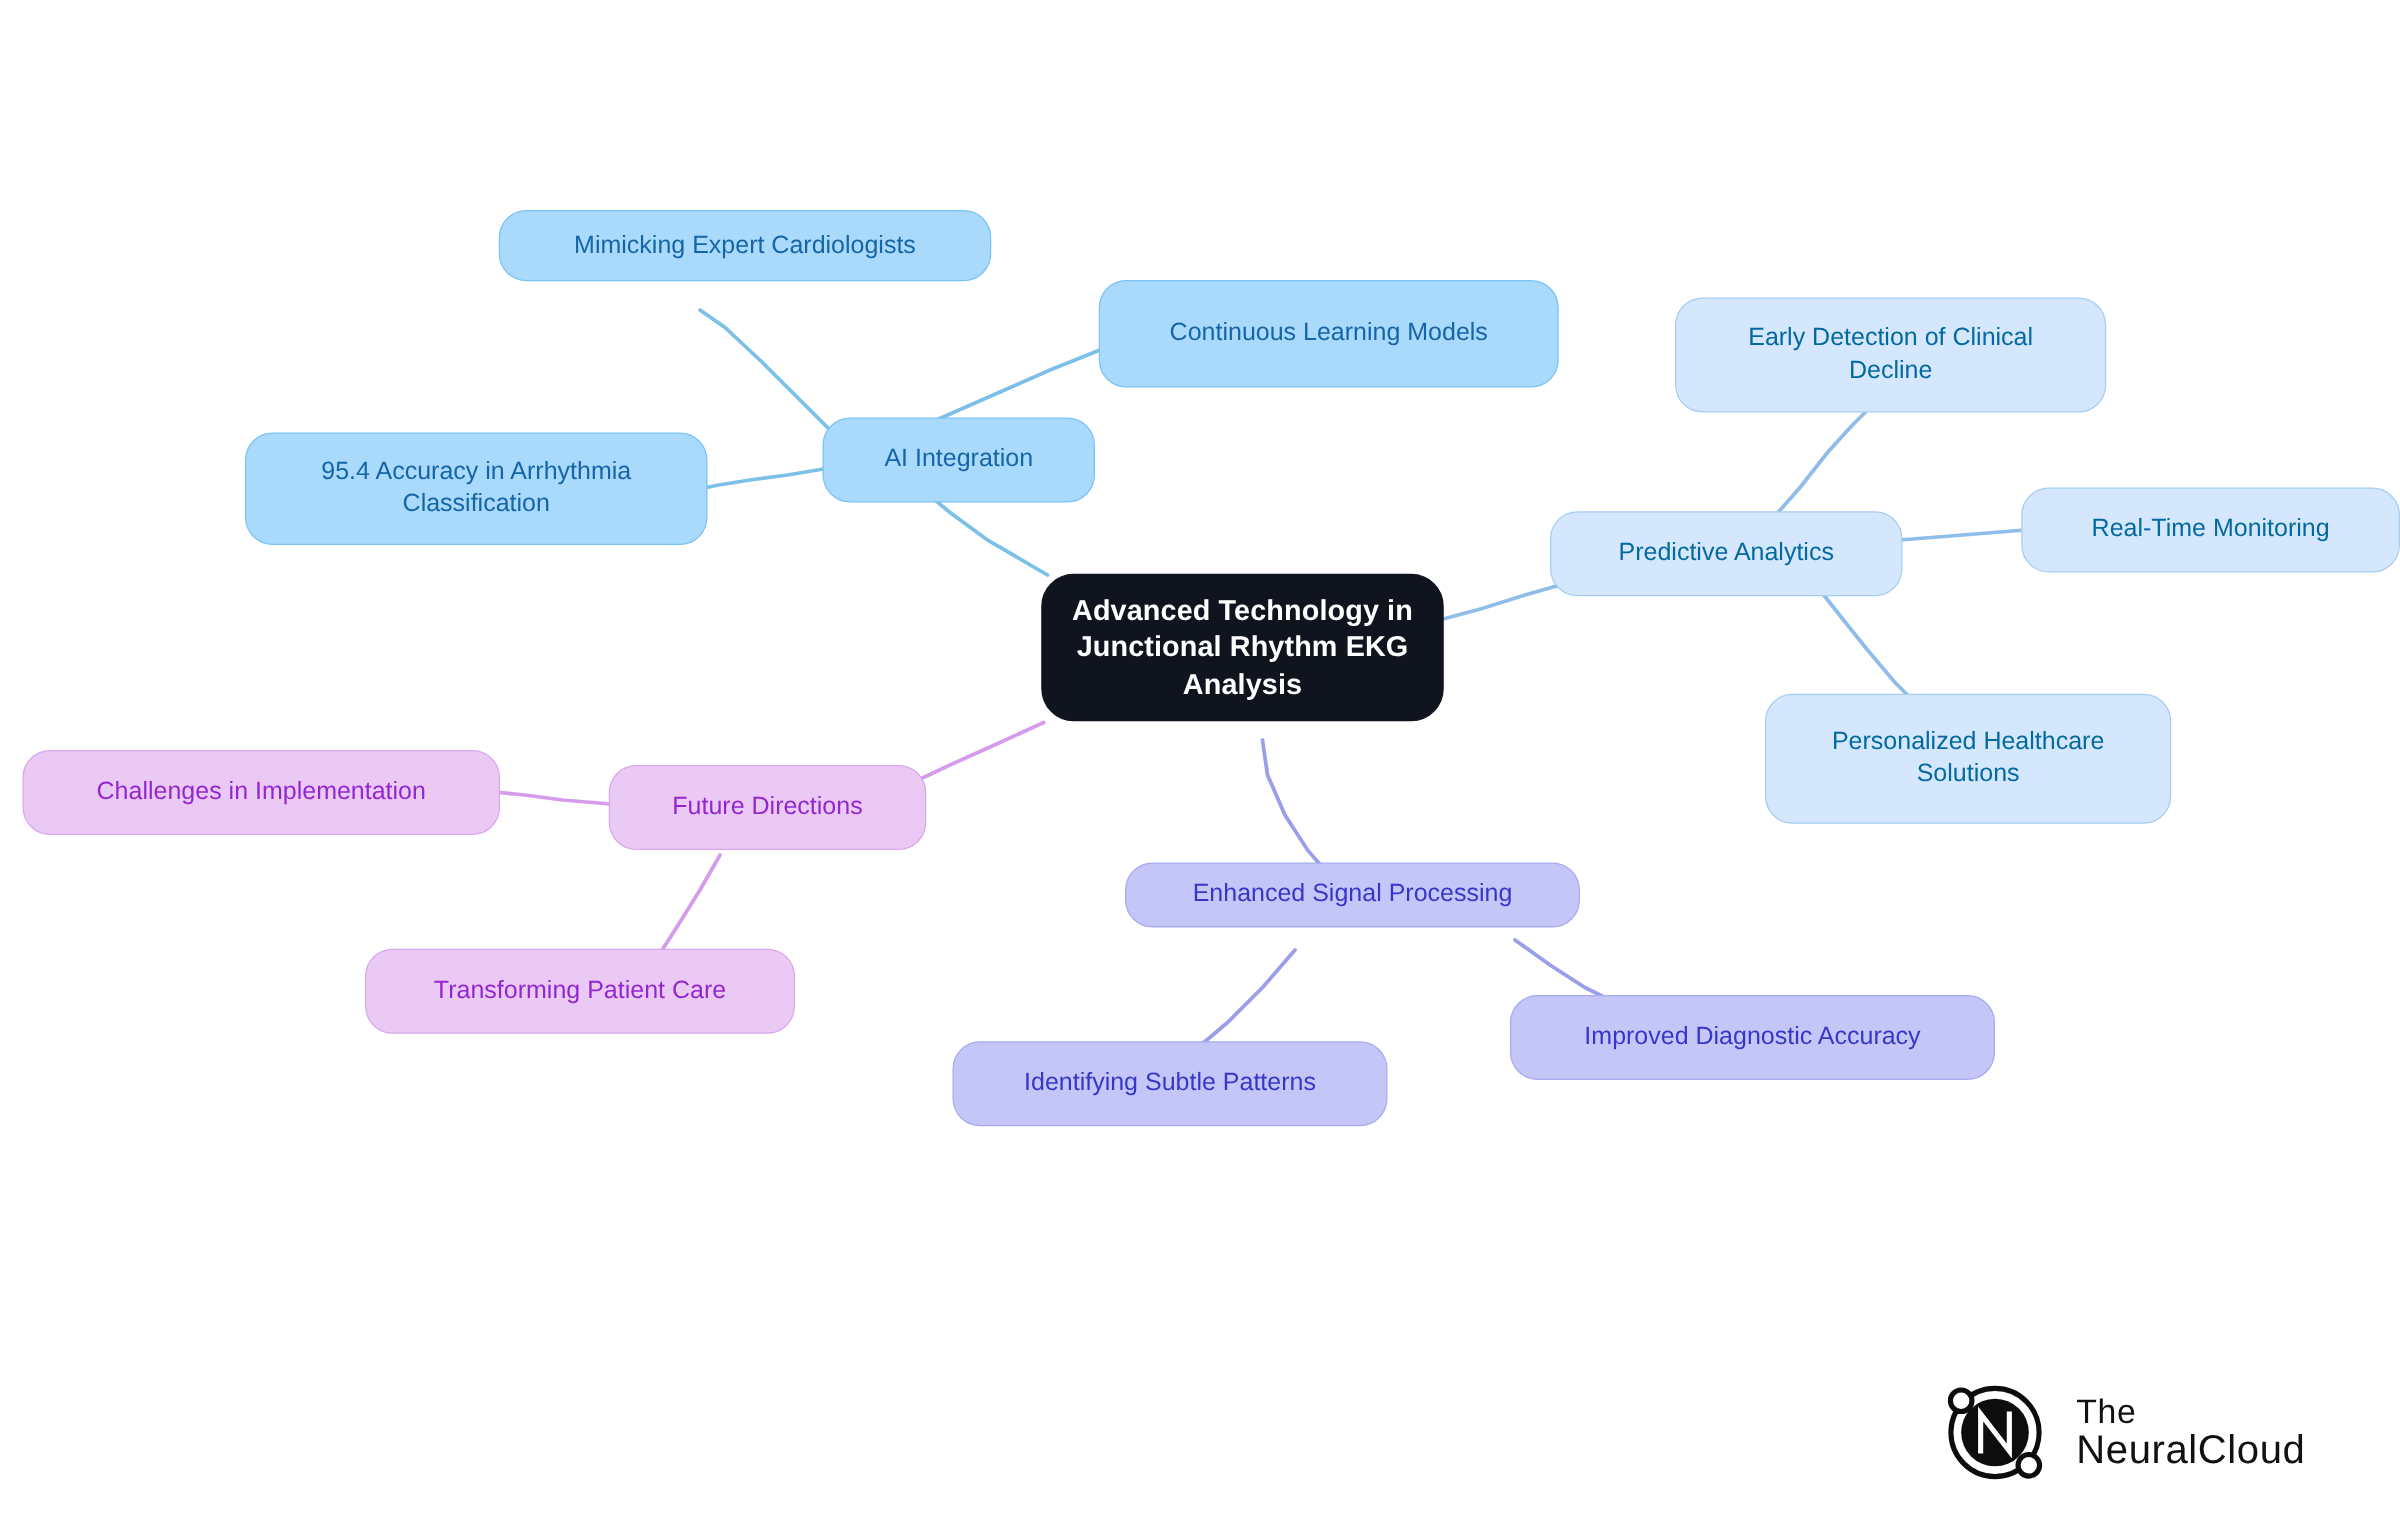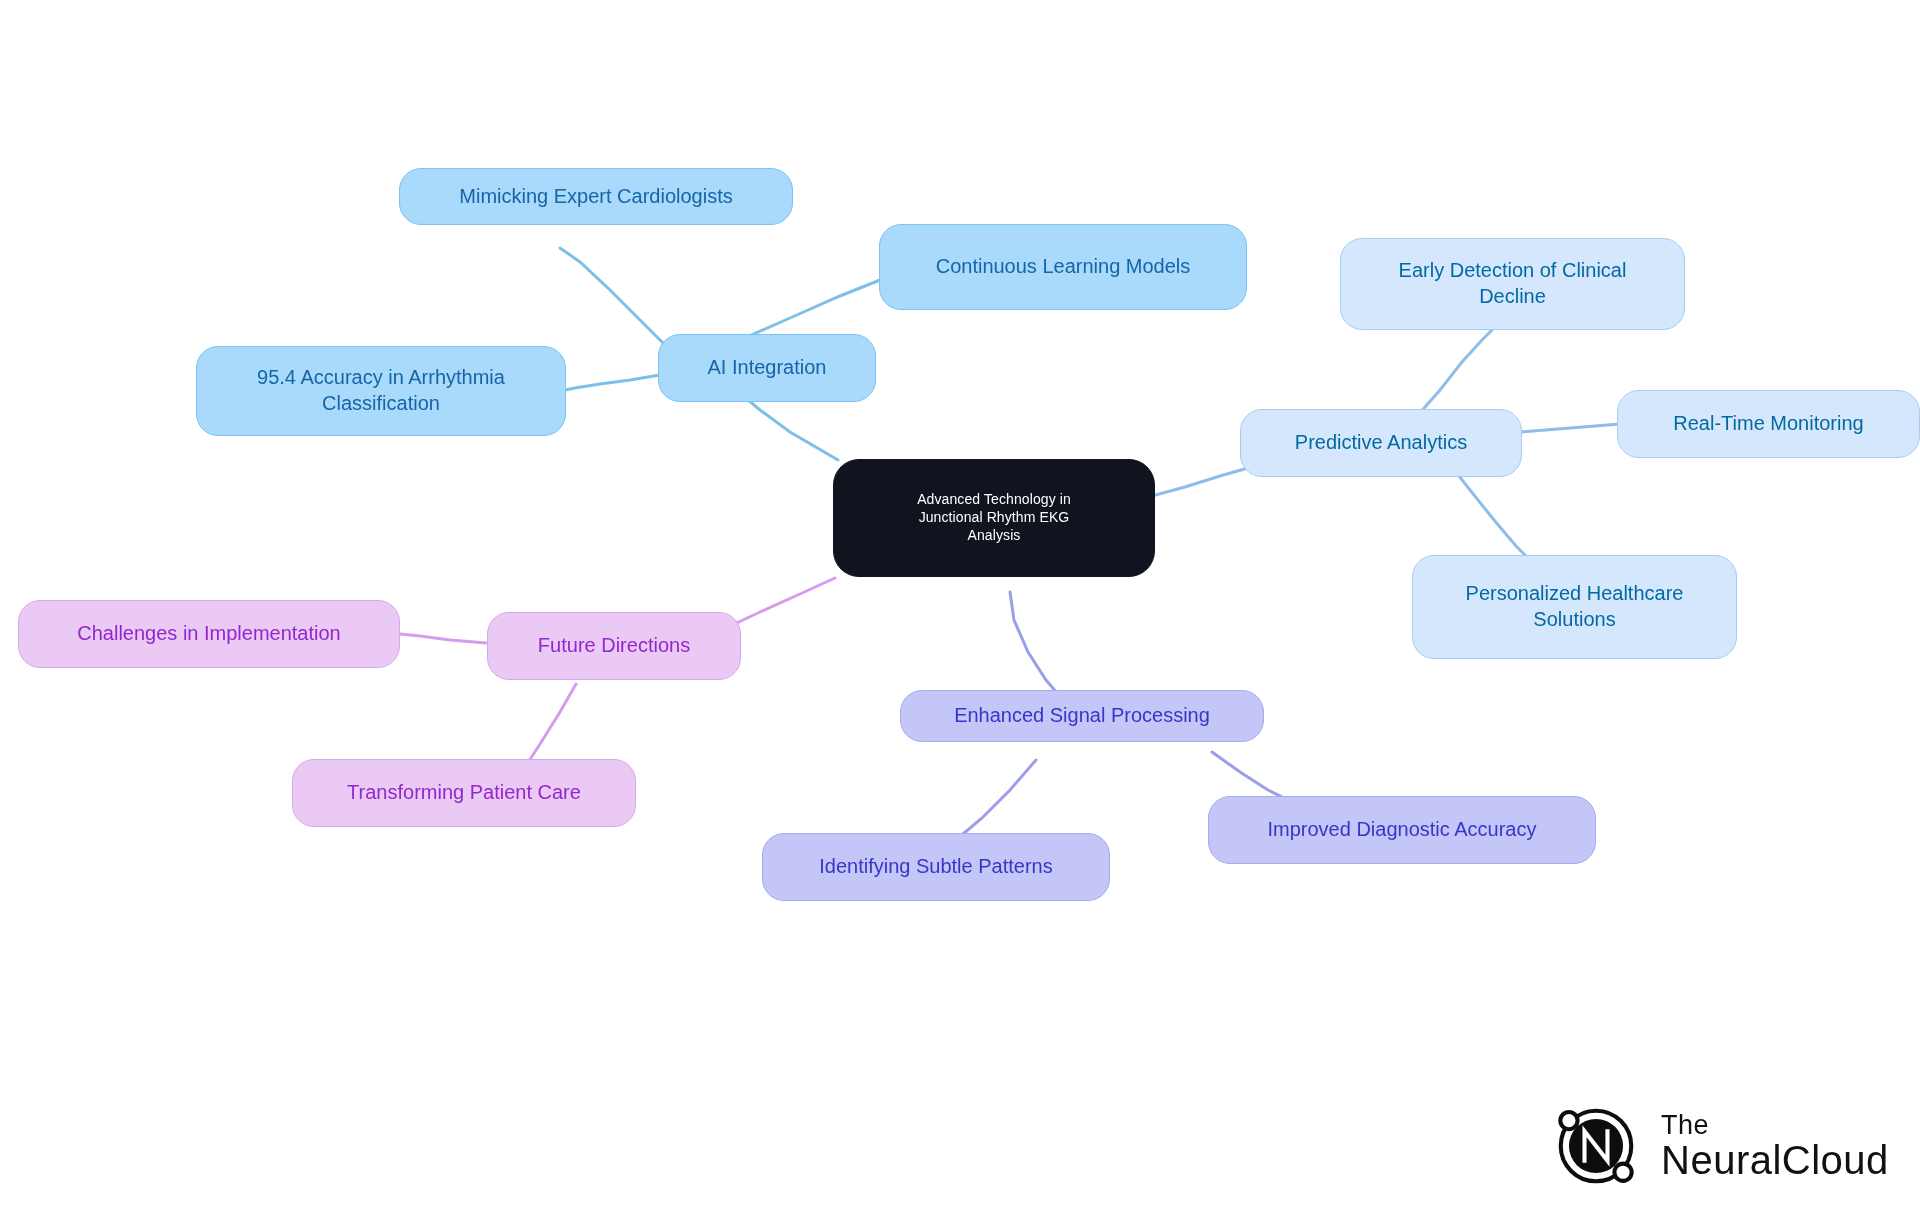--- a/index.html
+++ b/index.html
@@ -33,23 +33,24 @@
     border-style: solid;
     border-width: 1.5px;
     line-height: 1.28;
     padding: 6px 14px;
     white-space: pre-line;
   }
   .node-root {
     background: #10141f;
     border-color: #10141f;
     color: #ffffff;
-    font-size: 14px;
+    font-size: 23px;
     border-radius: 26px;
     letter-spacing: 0.1px;
+    font-weight: bold;
   }
   .node-blue {
     background: #a9d9fb;
     border-color: #79c3f5;
     color: #1565a8;
     font-size: 20px;
   }
   .node-lightblue {
     background: #d4e7fd;
     border-color: #a5cdf3;
@@ -76,21 +77,21 @@
   }
   #logo-text {
     display: flex;
     flex-direction: column;
     justify-content: center;
     color: #111111;
     font-family: "Liberation Sans", sans-serif;
     letter-spacing: 0.5px;
   }
   .logo-line-1 { font-size: 27px; line-height: 1.05; font-weight: 400; }
-  .logo-line-2 { font-size: 40px; line-height: 1.05; font-weight: 400; }
+  .logo-line-2 { font-size: 32px; line-height: 1.05; font-weight: 400; }
 </style>
 </head>
 <body>
 
 <div id="canvas">
 
   <svg id="edges" viewBox="0 0 1920 1215" xmlns="http://www.w3.org/2000/svg">
 
     <path d="M 838,460 L 790,432 L 760,410 L 736,390 L 720,376 L 700,366 L 680,360" fill="none" stroke="#7cc0ea" stroke-width="3" stroke-linecap="round"></path>
 

